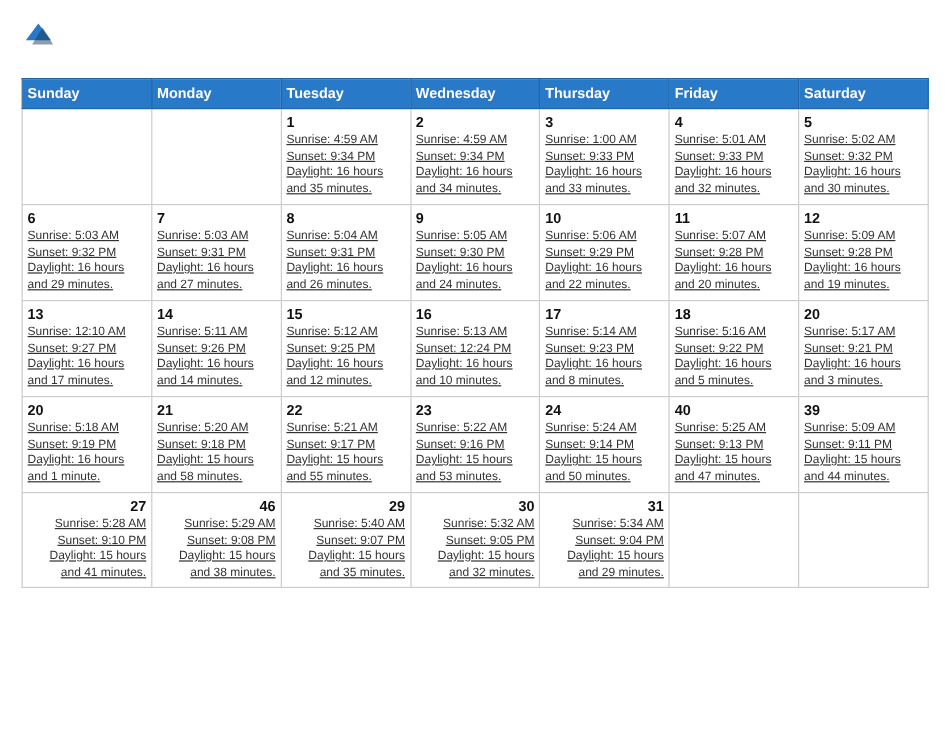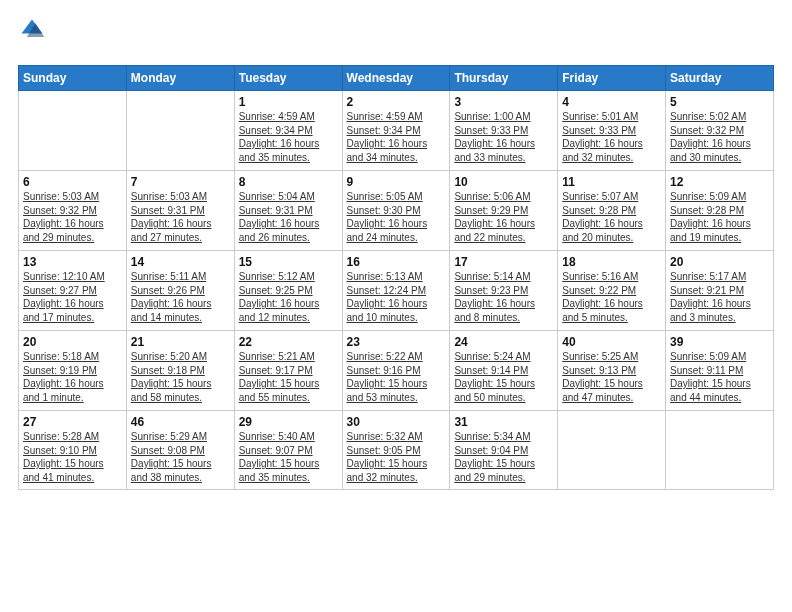--- a/index.html
+++ b/index.html
@@ -74,20 +74,21 @@
       border: 1px solid #ccc;
       vertical-align: top;
       padding: 4px 4px 3px 4px;
       font-size: 9.2px;
       color: #222;
       background: #fff;
       height: 78px;
     }
     .calendar tr:last-child td {
       height: 72px;
+      text-align: right;
     }
     .day-num {
       font-size: 12px;
       font-weight: bold;
       color: #111;
       display: block;
       margin-bottom: 1px;
     }
     .day-info {
       font-size: 10px;

